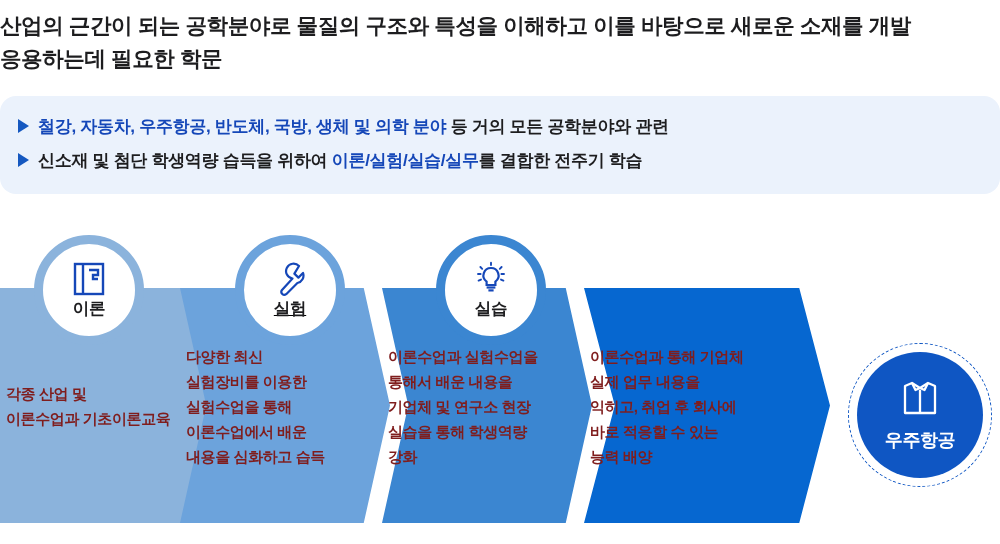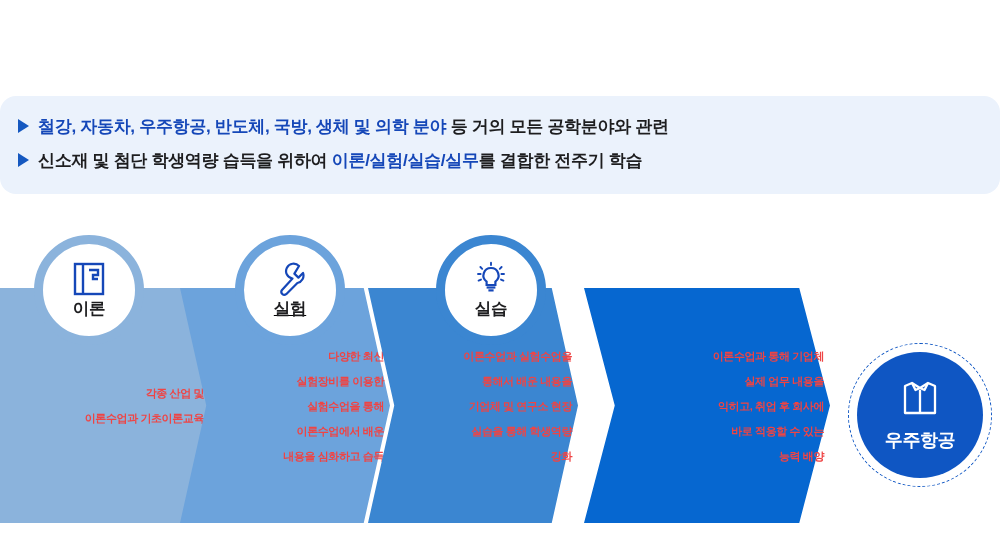--- a/index.html
+++ b/index.html
@@ -86,23 +86,23 @@
   }
   .chev.first .shape {
     -webkit-clip-path: polygon(0% 0%, 87.5% 0%, 100% 50%, 87.5% 100%, 0% 100%);
     clip-path: polygon(0% 0%, 87.5% 0%, 100% 50%, 87.5% 100%, 0% 100%);
   }
   .chev .label {
     position: absolute;
     left: 0; right: 0;
     top: 50%;
     transform: translateY(-50%);
-    text-align: right;
-    color: #ef4444;
-    font-size: 11px;
+    text-align: left;
+    color: #7f1d1d;
+    font-size: 15px;
     font-weight: 700;
     line-height: 25px;
     letter-spacing: -0.4px;
     padding: 0 6px;
     white-space: pre-line;
   }
 
   
   .step-circle {
     position: absolute;
@@ -157,20 +157,24 @@
     font-weight: 700;
     color: #ffffff;
     letter-spacing: -0.4px;
   }
 </style>
 </head>
 <body>
 
 <div id="root">
 
+  <div class="heading">
+    <span>산업의 근간이 되는 공학분야</span><span>로 물질의 구조와 특성을 이해하고 이를 바탕으로 새로운 소재를 개발</span><br>
+    <span>응용하는데 필요한 학문</span>
+  </div>
 
   <div class="info-box" style="background: rgb(235, 242, 252);">
     <div class="info-row r1">
       <span class="tri"></span>
       <span><span class="accent" style="color: rgb(21, 71, 184);">철강, 자동차, 우주항공, 반도체, 국방, 생체 및 의학 분야</span><span> 등 거의 모든 공학분야와 관련</span></span>
     </div>
     <div class="info-row r2">
       <span class="tri"></span>
       <span><span>신소재 및 첨단 학생역량 습득을 위하여 </span><span class="accent" style="color: rgb(21, 71, 184);">이론/실험/실습/실무</span><span>를 결합한 전주기 학습</span></span>
     </div>
@@ -186,21 +190,21 @@
 
     <div class="chev" id="chev1" style="left:180px; width:210px;">
       <div class="shape" id="shape1" style="background: rgb(108, 163, 220);"></div>
       <div class="label">다양한 최신
 실험장비를 이용한
 실험수업을 통해
 이론수업에서 배운
 내용을 심화하고 습득</div>
     </div>
 
-    <div class="chev" id="chev2" style="left:368px; width:210px;">
+    <div class="chev" id="chev2" style="left:382px; width:210px;">
       <div class="shape" id="shape2" style="background: rgb(59, 134, 209);"></div>
       <div class="label">이론수업과 실험수업을
 통해서 배운 내용을
 기업체 및 연구소 현장
 실습을 통해 학생역량
 강화</div>
     </div>
 
     <div class="chev" id="chev3" style="left:584px; width:246px;">
       <div class="shape" id="shape3" style="background: rgb(6, 103, 208);"></div>

